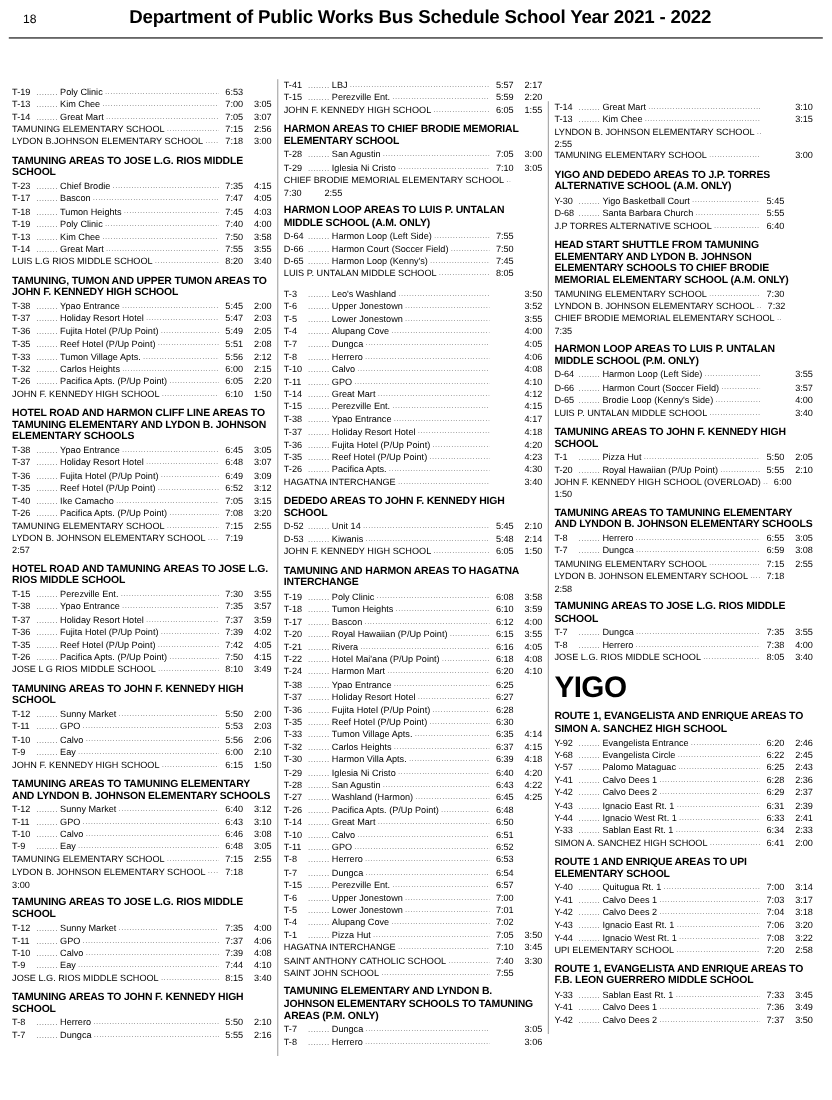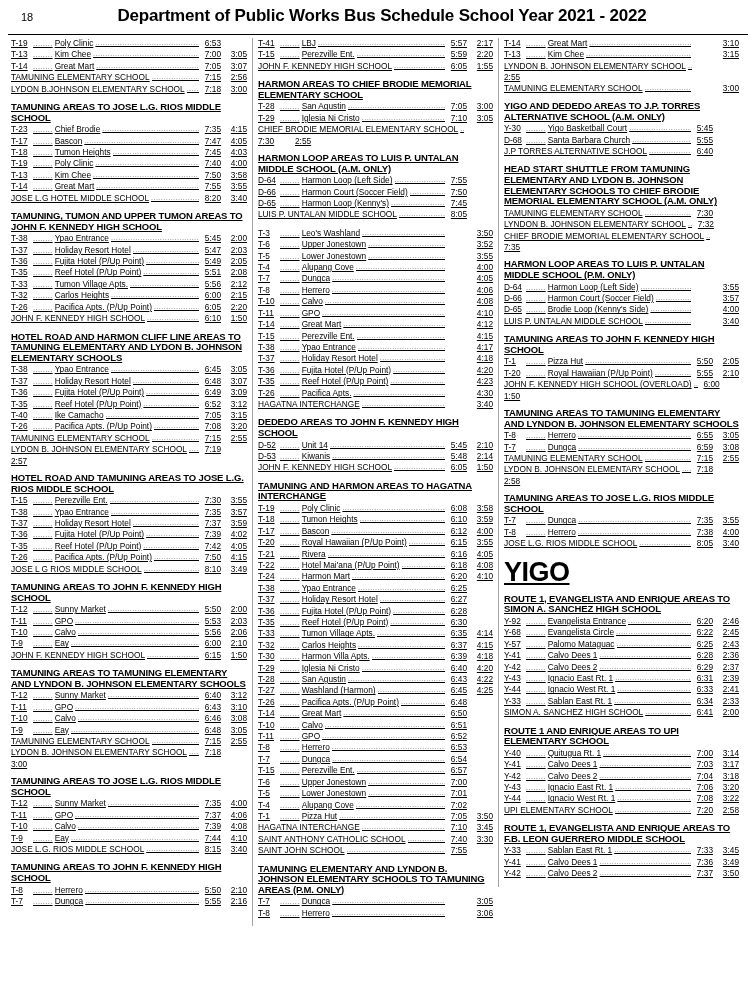--- a/index.html
+++ b/index.html
@@ -40,22 +40,21 @@
     padding-right:30px;
   }
   .rule{
     border-top:1.5px solid #000;
     margin:2px 2px 3px 2px;
   }
   
   .columns{
     display:flex;
     height:956px;
-    align-items:flex-start;
-    text-decoration:underline;
+    align-items:center;
   }
   .col{
     width:246px;
     flex:0 0 246px;
     box-sizing:border-box;
     padding:0 5px;
     overflow:hidden;
   }
   .col.c2,.col.c3{
     border-left:1px solid #a3a3a3;
@@ -232,21 +231,21 @@
           </div>
           <div class="row">
             <span class="code">T-14</span>
             <span class="lead">........</span>
             <span class="stop">Great Mart</span>
             <span class="dots">................................................................................</span>
             <span class="t1">7:55</span>
             <span class="t2">3:55</span>
           </div>
           <div class="row school">
-            <span class="name">JOSE L.G HOTEL MIDDLE SCHOOL</span>
+            <span class="name">LUIS L.G RIOS MIDDLE SCHOOL</span>
             <span class="dots">................................................................................</span>
             <span class="t1">8:20</span>
             <span class="t2">3:40</span>
           </div>
         </div>
         <div class="sect">
           <div class="sect-head">TAMUNING, TUMON AND UPPER TUMON AREAS TO JOHN F. KENNEDY HIGH SCHOOL</div>
           <div class="row">
             <span class="code">T-38</span>
             <span class="lead">........</span>

